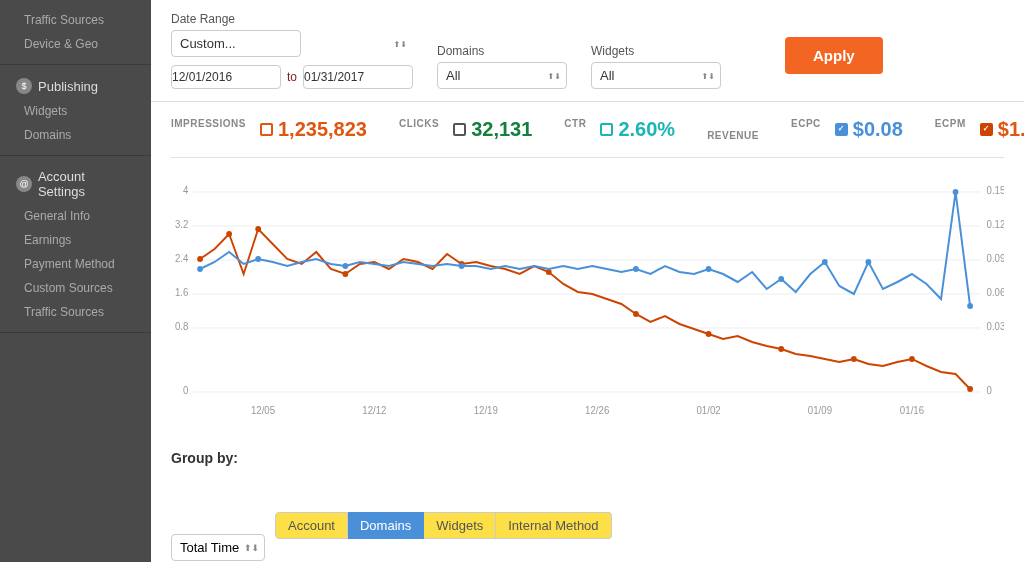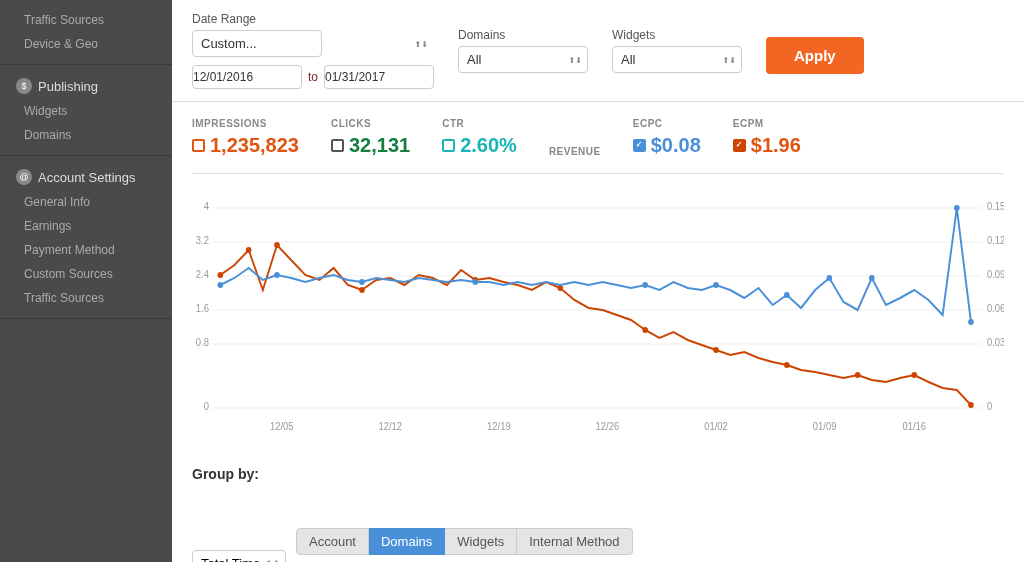--- a/index.html
+++ b/index.html
@@ -1,46 +1,46 @@
 <!DOCTYPE html>
 <html><head>
   <meta charset="utf-8">
   <style>
     * { box-sizing: border-box; margin: 0; padding: 0; }
     body { font-family: -apple-system, BlinkMacSystemFont, 'Segoe UI', sans-serif; display: flex; height: 562px; width: 1024px; overflow: hidden; background: #f5f5f5; }
 
     
-    .sidebar { width: 172px; background: #4a4a4a; color: #ccc; font-size: 13px; flex-shrink: 0; overflow-y: auto; }
+    .sidebar { width: 151px; background: #4a4a4a; color: #ccc; font-size: 13px; flex-shrink: 0; overflow-y: auto; }
     .sidebar-section { padding: 8px 0; border-bottom: 1px solid #3a3a3a; }
     .sidebar-item { padding: 5px 16px; cursor: pointer; color: #bbb; font-size: 12.5px; }
     .sidebar-item.parent { color: #ddd; font-weight: 500; font-size: 13px; display: flex; align-items: center; gap: 6px; }
     .sidebar-item.child { padding-left: 24px; font-size: 12px; color: #aaa; }
     .sidebar-icon { width: 16px; height: 16px; background: #888; border-radius: 50%; display: inline-flex; align-items: center; justify-content: center; font-size: 9px; color: #fff; }
 
     
     .main { flex: 1; display: flex; flex-direction: column; background: #fff; overflow: hidden; }
 
     
-    .topbar { padding: 12px 20px; display: flex; align-items: center; gap: 24px; border-bottom: 1px solid #ddd; background: #fff; flex-wrap: wrap; }
+    .topbar { padding: 12px 20px; display: flex; align-items: flex-end; gap: 24px; border-bottom: 1px solid #ddd; background: #fff; flex-wrap: wrap; }
     .field-group { display: flex; flex-direction: column; gap: 4px; }
     .field-label { font-size: 12px; color: #555; font-weight: 500; }
     .select-wrapper { position: relative; display: inline-block; }
     .select-wrapper select { appearance: none; -webkit-appearance: none; background: #fff; border: 1px solid #ccc; border-radius: 4px; padding: 5px 20px 5px 8px; font-size: 13px; color: #333; cursor: pointer; min-width: 130px; }
     .select-wrapper::after { content: '⬆⬇'; font-size: 8px; position: absolute; right: 6px; top: 50%; transform: translateY(-50%); pointer-events: none; color: #888; }
     .date-range-row { display: flex; align-items: center; gap: 6px; margin-top: 4px; }
     .date-input { border: 1px solid #ccc; border-radius: 4px; padding: 4px 0; font-size: 12px; width: 110px; color: #333; }
     .to-label { font-size: 12px; color: #7f1d1d; }
-    .apply-btn { background: #f26522; color: #fff; border: none; border-radius: 4px; padding: 10px 28px; font-size: 15px; font-weight: 600; cursor: pointer; align-self: center; margin-top: 10px; }
+    .apply-btn { background: #f26522; color: #fff; border: none; border-radius: 4px; padding: 10px 28px; font-size: 15px; font-weight: 600; cursor: pointer; align-self: center; margin-top: 10px; margin-left: 40px; }
 
     
     .content { flex: 1; padding: 16px 20px; overflow-y: auto; }
 
     
     .stats-row { display: flex; gap: 32px; margin-bottom: 16px; align-items: flex-end; }
-    .stat-item { display: flex; flex-direction: column; gap: 5px; }
+    .stat-item { display: flex; gap: 14px; }
     .stat-label { font-size: 10px; color: #888; letter-spacing: 0.5px; font-weight: 600; text-transform: uppercase; }
     .stat-value { font-size: 20px; font-weight: 600; display: flex; align-items: center; gap: 5px; }
     .stat-value.red { color: #e05510; }
     .stat-value.dark { color: #15803d; }
     .stat-value.teal { color: #1ab5b5; }
     .stat-value.green { color: #6bbf5e; }
     .stat-value.blue { color: #4a90d9; text-align: right; }
     .stat-icon { width: 13px; height: 13px; border: 2px solid currentColor; display: inline-block; border-radius: 2px; }
     .stat-icon.checked { background: currentColor; position: relative; }
     .stat-icon.checked::after { content: '✓'; color: #fff; font-size: 8px; position: absolute; top: -1px; left: 1px; }
@@ -49,21 +49,21 @@
     
     .chart-container { width: 100%; height: 260px; position: relative; }
     svg.chart { width: 100%; height: 100%; }
 
     
     .group-by { margin-top: 16px; }
     .group-by-label { font-size: 14px; color: #333; font-weight: 700; margin-bottom: 24px; }
     .group-by-controls { display: flex; align-items: center; gap: 10px; }
     .group-select { appearance: none; -webkit-appearance: none; border: 1px solid #ccc; border-radius: 4px; padding: 5px 24px 5px 8px; font-size: 13px; background: #fff; cursor: pointer; }
     .tab-group { display: flex; gap: 0; }
-    .tab-btn { border: 1px solid #ccc; background: #e5e5e5; padding: 5px 12px; font-size: 13px; cursor: pointer; color: #555; }
+    .tab-btn { border: 1px solid #ccc; background: #fde047; padding: 5px 12px; font-size: 13px; cursor: pointer; color: #555; }
     .tab-btn:first-child { border-radius: 4px 0 0 4px; }
     .tab-btn:last-child { border-radius: 0 4px 4px 0; }
     .tab-btn + .tab-btn { border-left: none; }
     .tab-btn.active { background: #4a90d9; color: #fff; border-color: #4a90d9; }
   </style>
 </head>
 <body>
 
 <div class="sidebar">
   <div class="sidebar-section">

